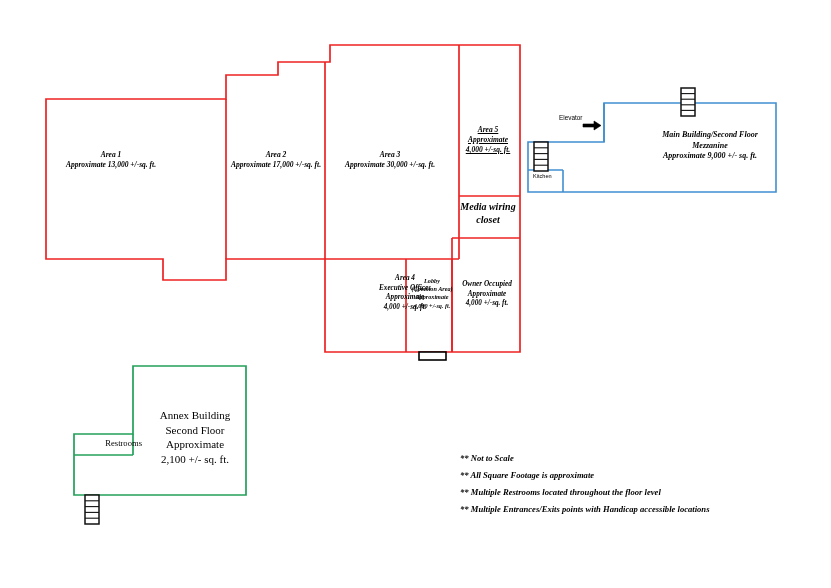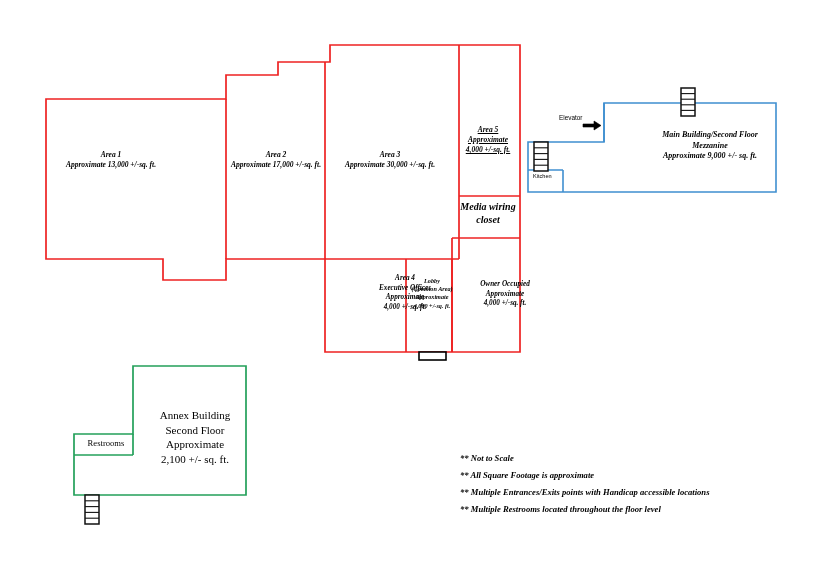--- a/index.html
+++ b/index.html
@@ -29,26 +29,26 @@
     font-style:normal;font-weight:normal;
   }
 
   .lbl-area1{left:26px;top:150px;width:170px;font-size:7.5px;}
   .lbl-area2{left:222px;top:150px;width:108px;font-size:7.5px;}
   .lbl-area3{left:330px;top:150px;width:120px;font-size:7.5px;}
   .lbl-area5{left:455px;top:125px;width:66px;font-size:7.5px;text-decoration:underline;}
   .lbl-media{left:455px;top:200px;width:66px;font-size:10px;}
   .lbl-area4{left:325px;top:274px;width:82px;font-size:7.2px;padding-left:39px;}
   .lbl-lobby{left:407px;top:277px;width:50px;font-size:6.2px;}
-  .lbl-owner{left:452px;top:280px;width:70px;font-size:7.2px;padding-left:18px;}
+  .lbl-owner{left:452px;top:280px;width:70px;font-size:7.2px;}
   .lbl-main{left:600px;top:130px;width:220px;font-size:8px;}
   .lbl-annex{left:140px;top:408px;width:110px;font-size:11px;
              font-style:normal;font-weight:normal;}
   .lbl-restrooms{left:70px;top:438px;width:72px;font-size:8.6px;
-             font-style:normal;font-weight:normal;}
+             font-style:normal;font-weight:normal;text-align:right;}
   .lbl-kitchen{left:533px;top:173px;width:36px;font-size:5.6px;text-align:left;}
   .lbl-elevator{left:559px;top:114px;width:40px;font-size:6.4px;text-align:left;}
 
   .notes{
     position:absolute;left:460px;top:450px;width:340px;
     font-family:"Liberation Serif", serif;
     font-style:italic;font-weight:bold;
     font-size:8.6px;color:#000;line-height:1.98;
   }
   .notes div{white-space:nowrap;}
@@ -190,17 +190,17 @@
 Second Floor
 Approximate
 2,100 +/- sq. ft.</div>
   <div class="txt txt-roman lbl-restrooms">Restrooms</div>
   <div class="txt sans lbl-kitchen">Kitchen</div>
   <div class="txt sans lbl-elevator">Elevator</div>
 
   <div class="notes">
     <div>** Not to Scale</div>
     <div>** All Square Footage is approximate</div>
+    <div>** Multiple Restrooms located throughout the floor level</div>
     <div>** Multiple Entrances/Exits points with Handicap accessible locations</div>
-    <div>** Multiple Restrooms located throughout the floor level</div>
   </div>
 
 </div>
 
 </body></html>

